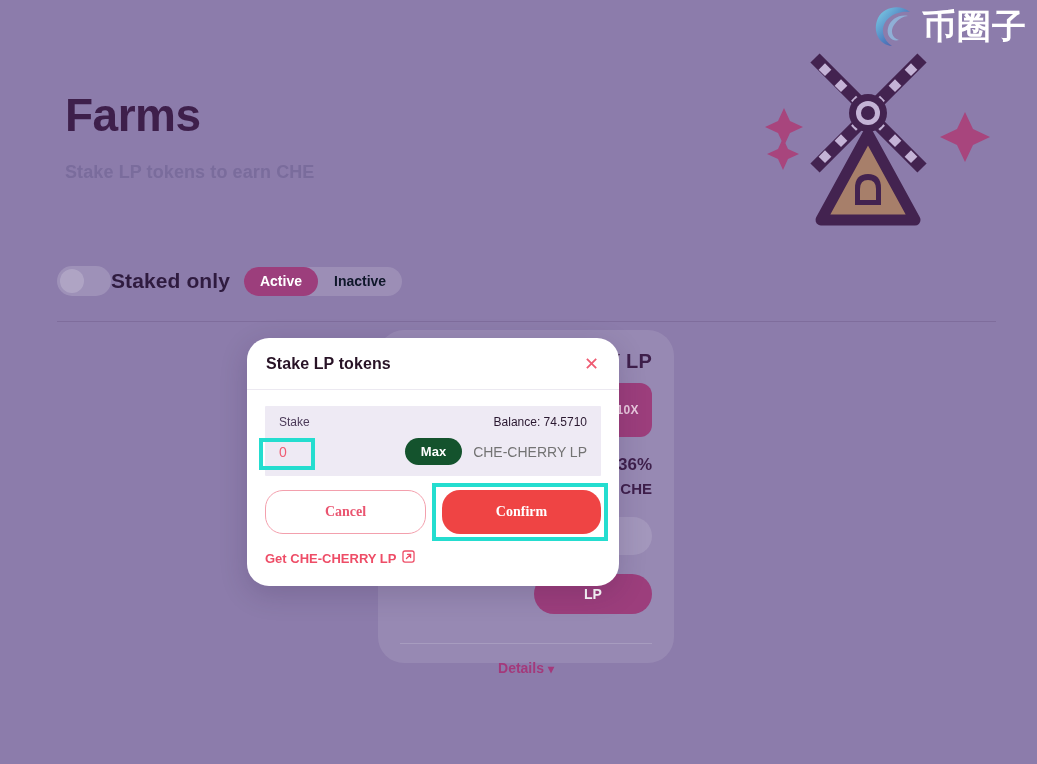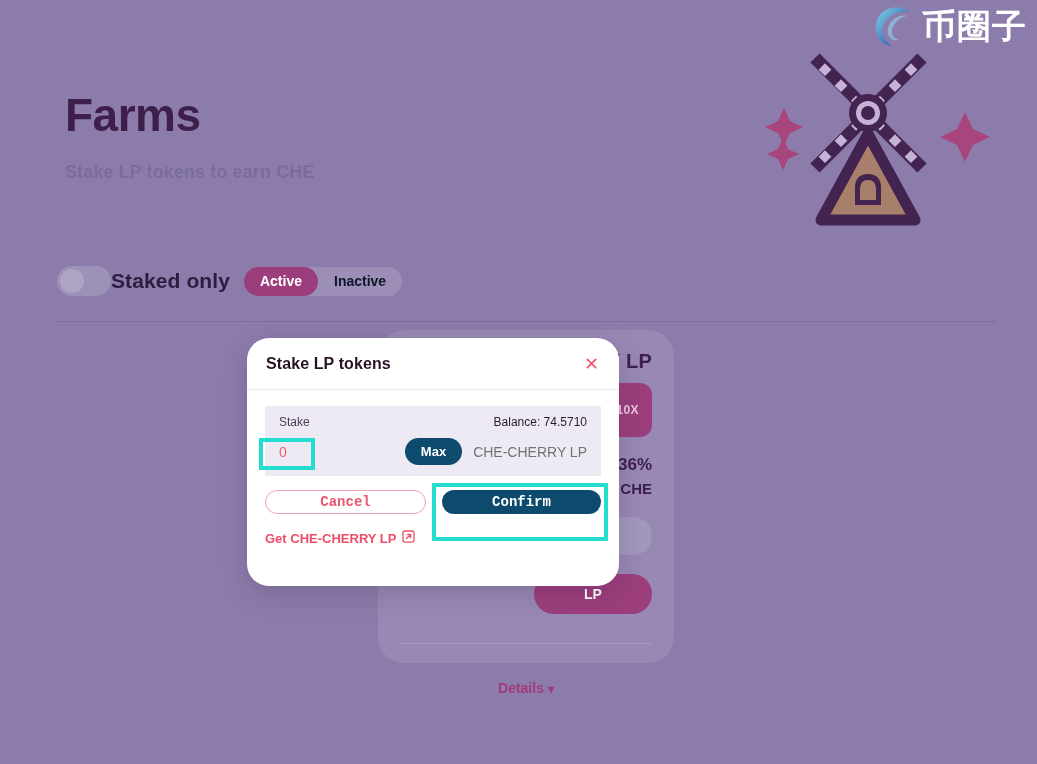--- a/index.html
+++ b/index.html
@@ -111,21 +111,21 @@
     margin-top:19px; margin-left:auto; width:118px; height:40px;
     border-radius:20px; background:#9c3e7c; color:#ffffff;
     font-size:14px; font-weight:bold;
     display:flex; align-items:center; justify-content:center;
     cursor:pointer;
   }
   .fc-sep {
     margin-top:29px; height:1px; background:rgba(255,255,255,0.16);
   }
   .fc-details {
-    margin-top:36px; text-align:center; font-size:14px;
+    margin-top:16px; text-align:center; font-size:14px;
     font-weight:bold; color:#a4397b; cursor:pointer;
   }
   .fc-details .chev { font-size:12px; margin-left:4px; }
 
   
   .modal {
     position:absolute; left:247px; top:338px;
     width:372px; height:248px;
     background:#ffffff; border-radius:22px;
     box-shadow:0 8px 28px rgba(40,20,60,0.18);
@@ -158,41 +158,41 @@
     margin-top:9px;
   }
   .sb-input {
     background:transparent; border:none; outline:none;
     font-size:14px; color:#ef5b72; font-weight:normal;
     font-family:"Liberation Sans", sans-serif;
     width:90px; padding:0;
   }
   .sb-right { display:flex; align-items:center; gap:11px; }
   .max-btn {
-    background:#0c4a6e; color:#ffffff; font-size:13px; font-weight:bold;
+    background:#14532d; color:#ffffff; font-size:13px; font-weight:bold;
     border:none; border-radius:14px; padding:6px 16px; cursor:pointer;
     font-family:"Liberation Sans", sans-serif;
   }
   .sb-token { font-size:14px; color:#737373; font-weight:normal; }
 
   .btn-row {
     display:flex; gap:16px; margin-top:14px;
   }
   .btn {
-    flex:1; height:24px; border-radius:18px;
+    flex:1; height:44px; border-radius:18px;
     font-size:14px; font-weight:bold; cursor:pointer;
     display:flex; align-items:center; justify-content:center;
-    font-family:Liberation Mono, monospace;
+    font-family:Liberation Serif, serif;
   }
   .btn-cancel {
     background:#ffffff; color:#ea5570;
     border:1.5px solid #f3a0ad;
   }
   .btn-confirm {
-    background:#0c4a6e; color:#ffffff; border:none;
+    background:#ef4444; color:#ffffff; border:none;
   }
   .get-lp {
     margin-top:16px; text-align:center; font-size:13px;
     font-weight:bold; color:#ee4d67; cursor:pointer;
     display:flex; align-items:center; gap:6px;
   }
 
   
   .hl {
     position:absolute; border:4px solid #24ddcf;

